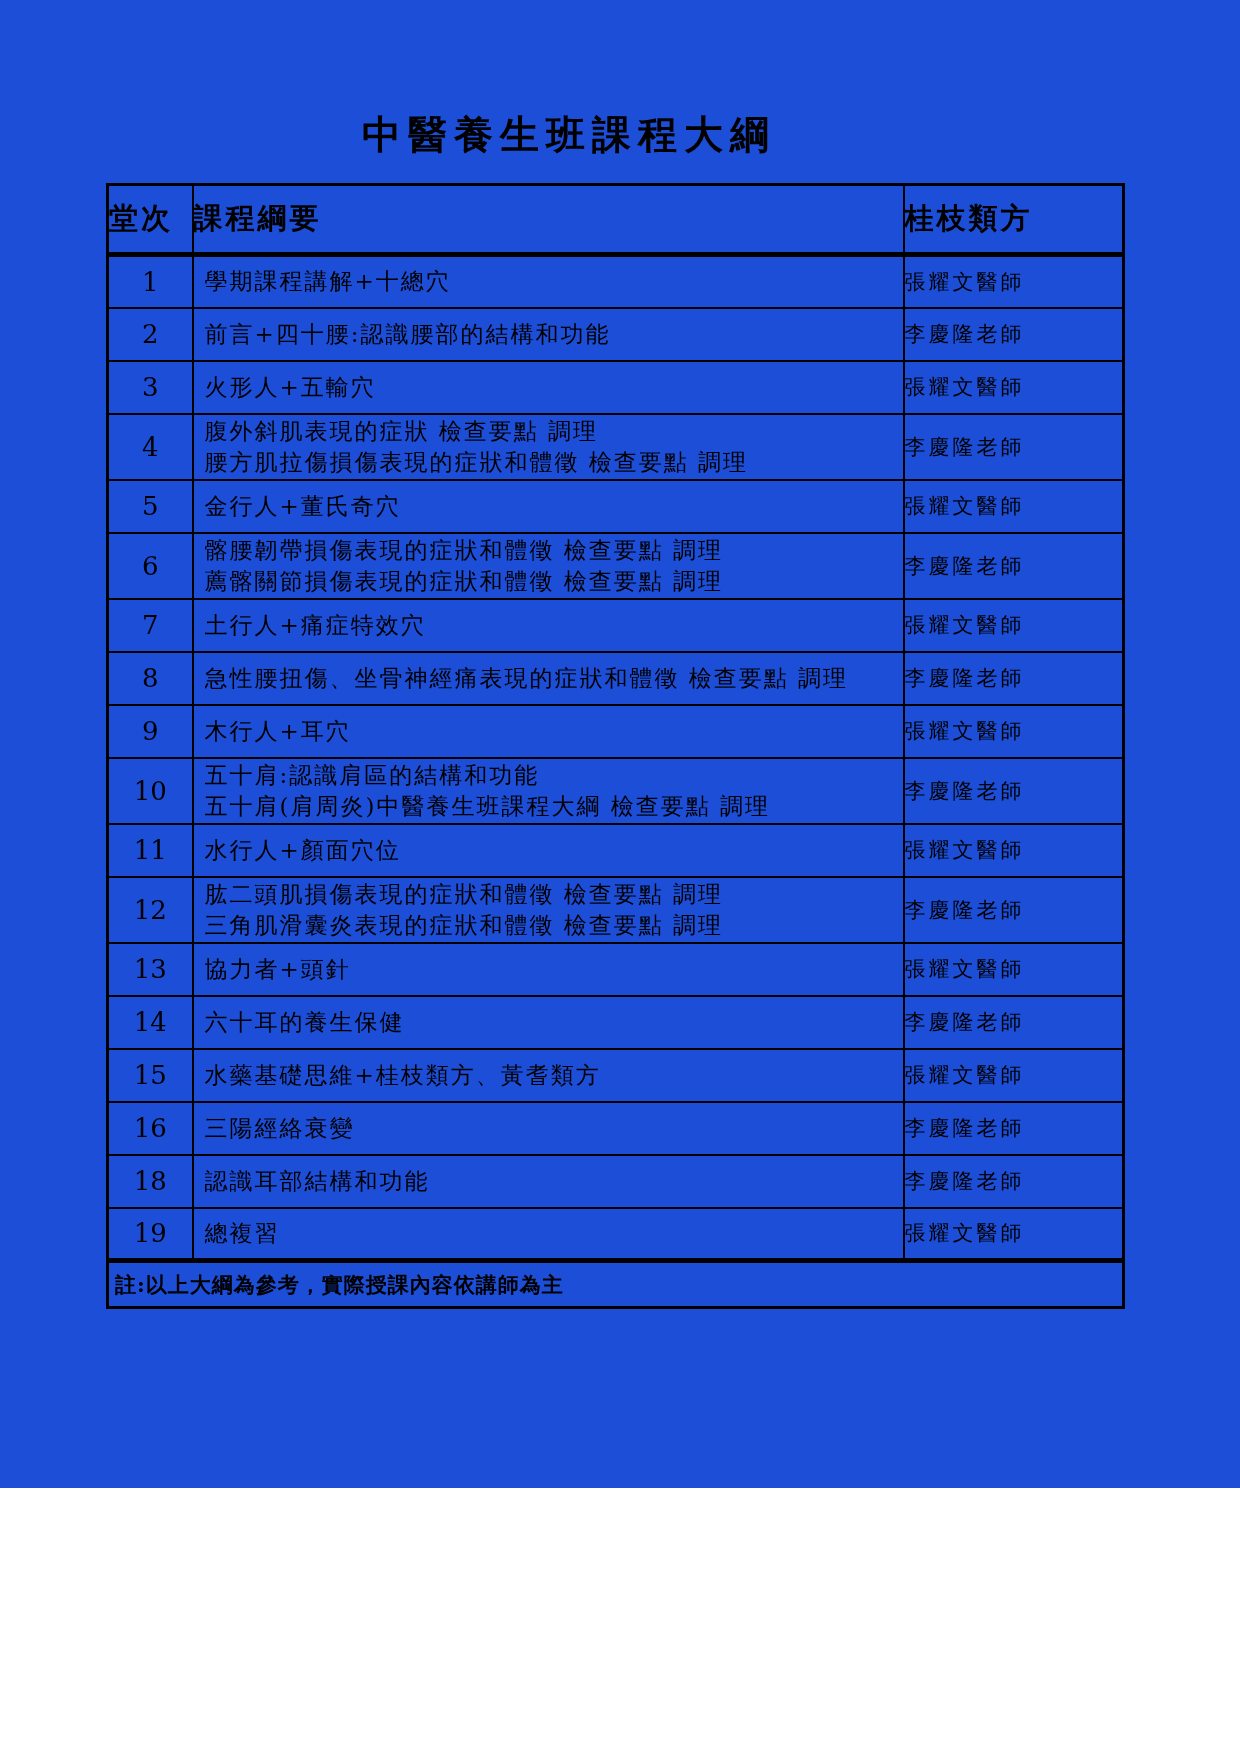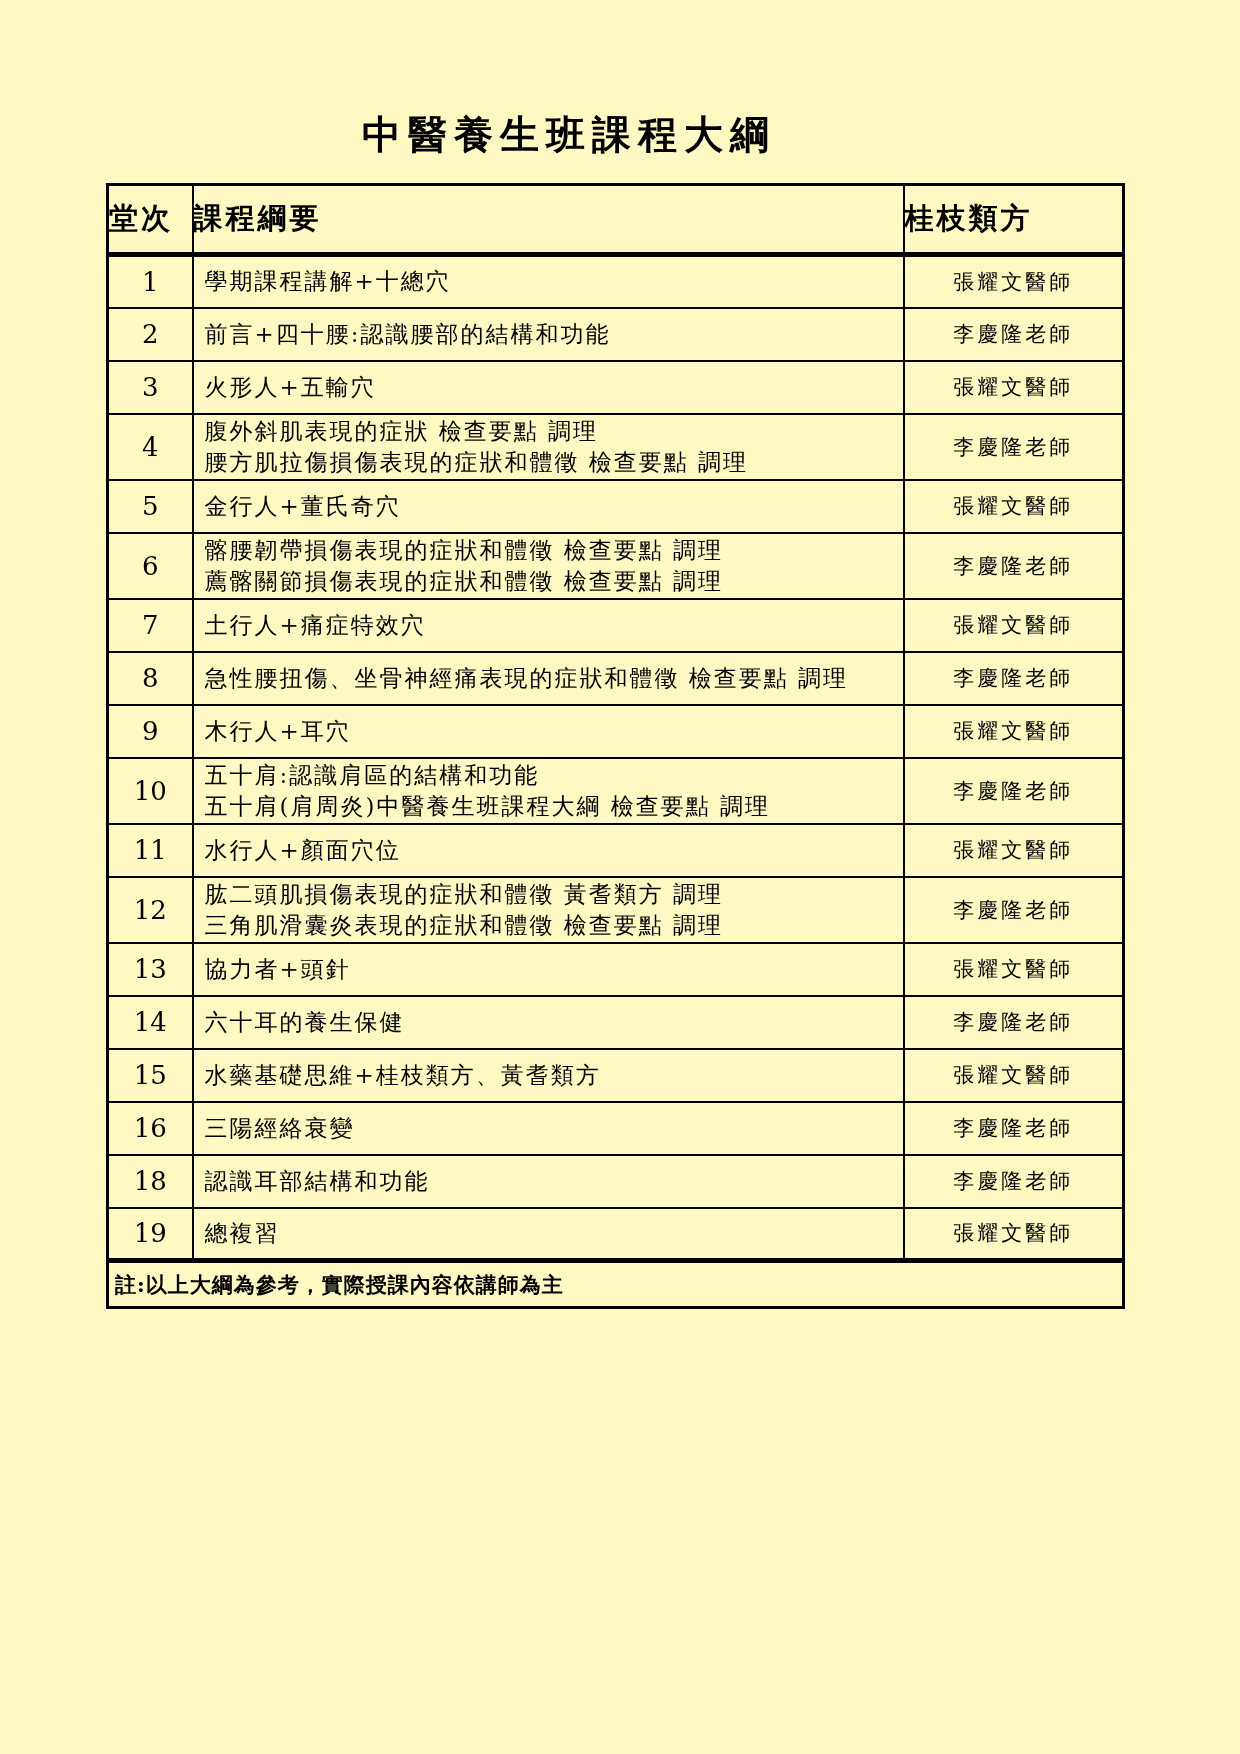--- a/index.html
+++ b/index.html
@@ -5,22 +5,22 @@
   * { margin: 0; padding: 0; box-sizing: border-box; }
   html, body {
     width: 1240px;
     background: #ffffff;
     font-family: "DejaVu Serif", serif;
     color: #000000;
   }
   .page {
     position: relative;
     width: 1240px;
-    height: 1754px;
-    background: #fef9c3;
+    height: 1488px;
+    background: #1d4ed8;
     overflow: hidden;
   }
   .doc-title {
     position: absolute;
     top: 108px;
     left: 61px;
     width: 1016px;
     text-align: center;
     font-size: 39px;
     font-weight: bold;
@@ -66,21 +66,21 @@
     padding-right: 20px;
     font-size: 23px;
     letter-spacing: 2px;
   }
   .outline-line {
     line-height: 31px;
     white-space: nowrap;
     overflow: hidden;
   }
   td.cell-instructor {
-    text-align: center;
+    text-align: left;
     font-size: 21px;
     letter-spacing: 3px;
   }
   tr.note-row { height: 47px; }
   tr.note-row td {
     border-top: 5px solid #000000;
     padding-left: 6px;
     font-size: 21px;
     letter-spacing: 1px;
     font-weight: bold;
@@ -184,21 +184,21 @@
         <tr class="row-single">
           <td class="cell-no">11</td>
           <td class="cell-outline">
             <div class="outline-line">水行人+顏面穴位</div>
           </td>
           <td class="cell-instructor">張耀文醫師</td>
         </tr>
         <tr class="row-double">
           <td class="cell-no">12</td>
           <td class="cell-outline">
-            <div class="outline-line">肱二頭肌損傷表現的症狀和體徵 黃耆類方 調理</div>
+            <div class="outline-line">肱二頭肌損傷表現的症狀和體徵 檢查要點 調理</div>
             <div class="outline-line">三角肌滑囊炎表現的症狀和體徵 檢查要點 調理</div>
           </td>
           <td class="cell-instructor">李慶隆老師</td>
         </tr>
         <tr class="row-single">
           <td class="cell-no">13</td>
           <td class="cell-outline">
             <div class="outline-line">協力者+頭針</div>
           </td>
           <td class="cell-instructor">張耀文醫師</td>

